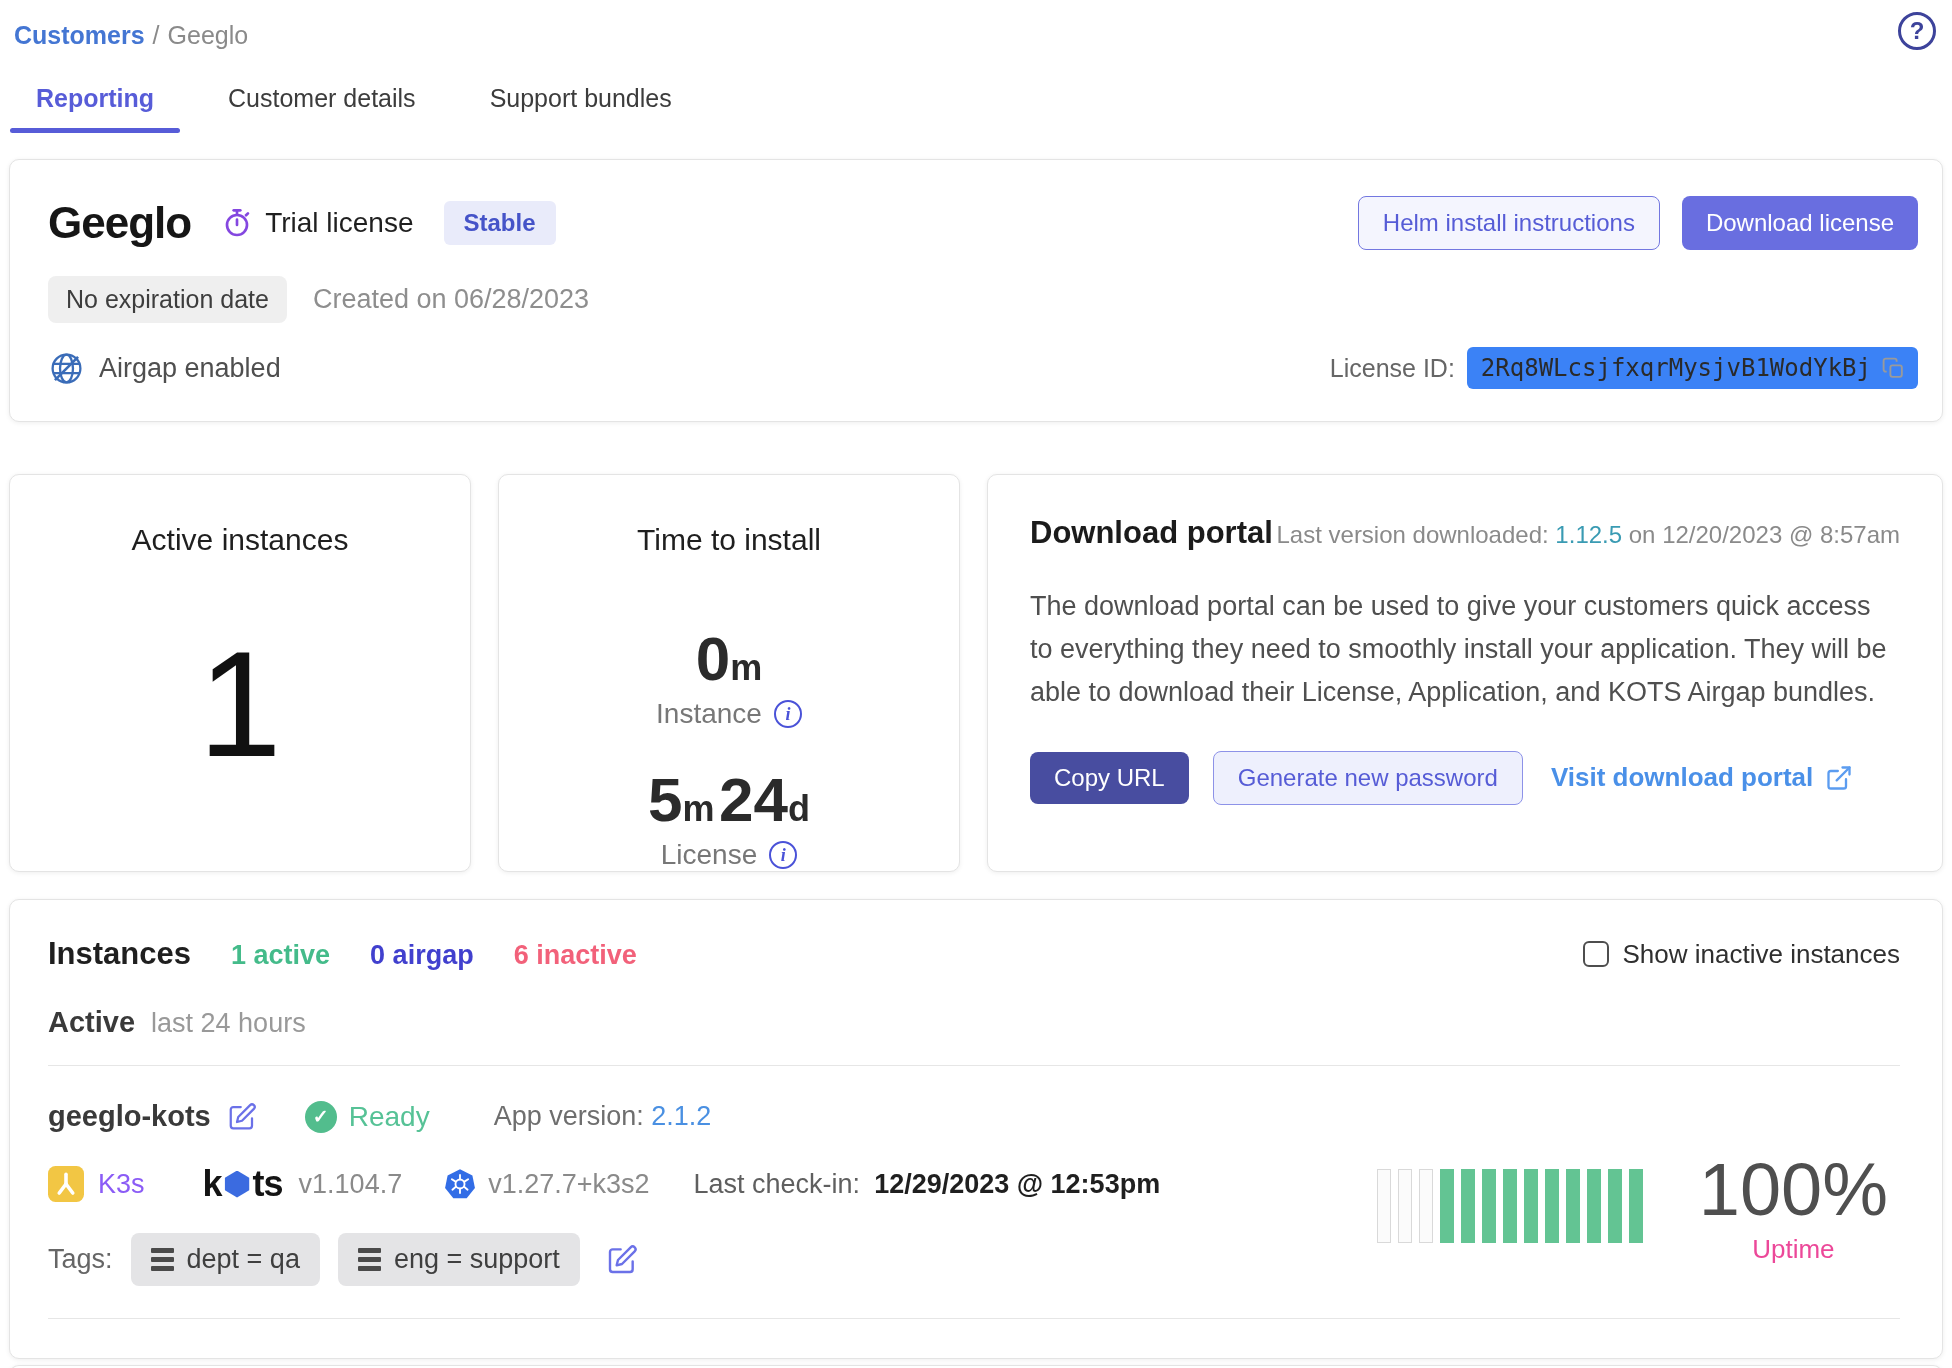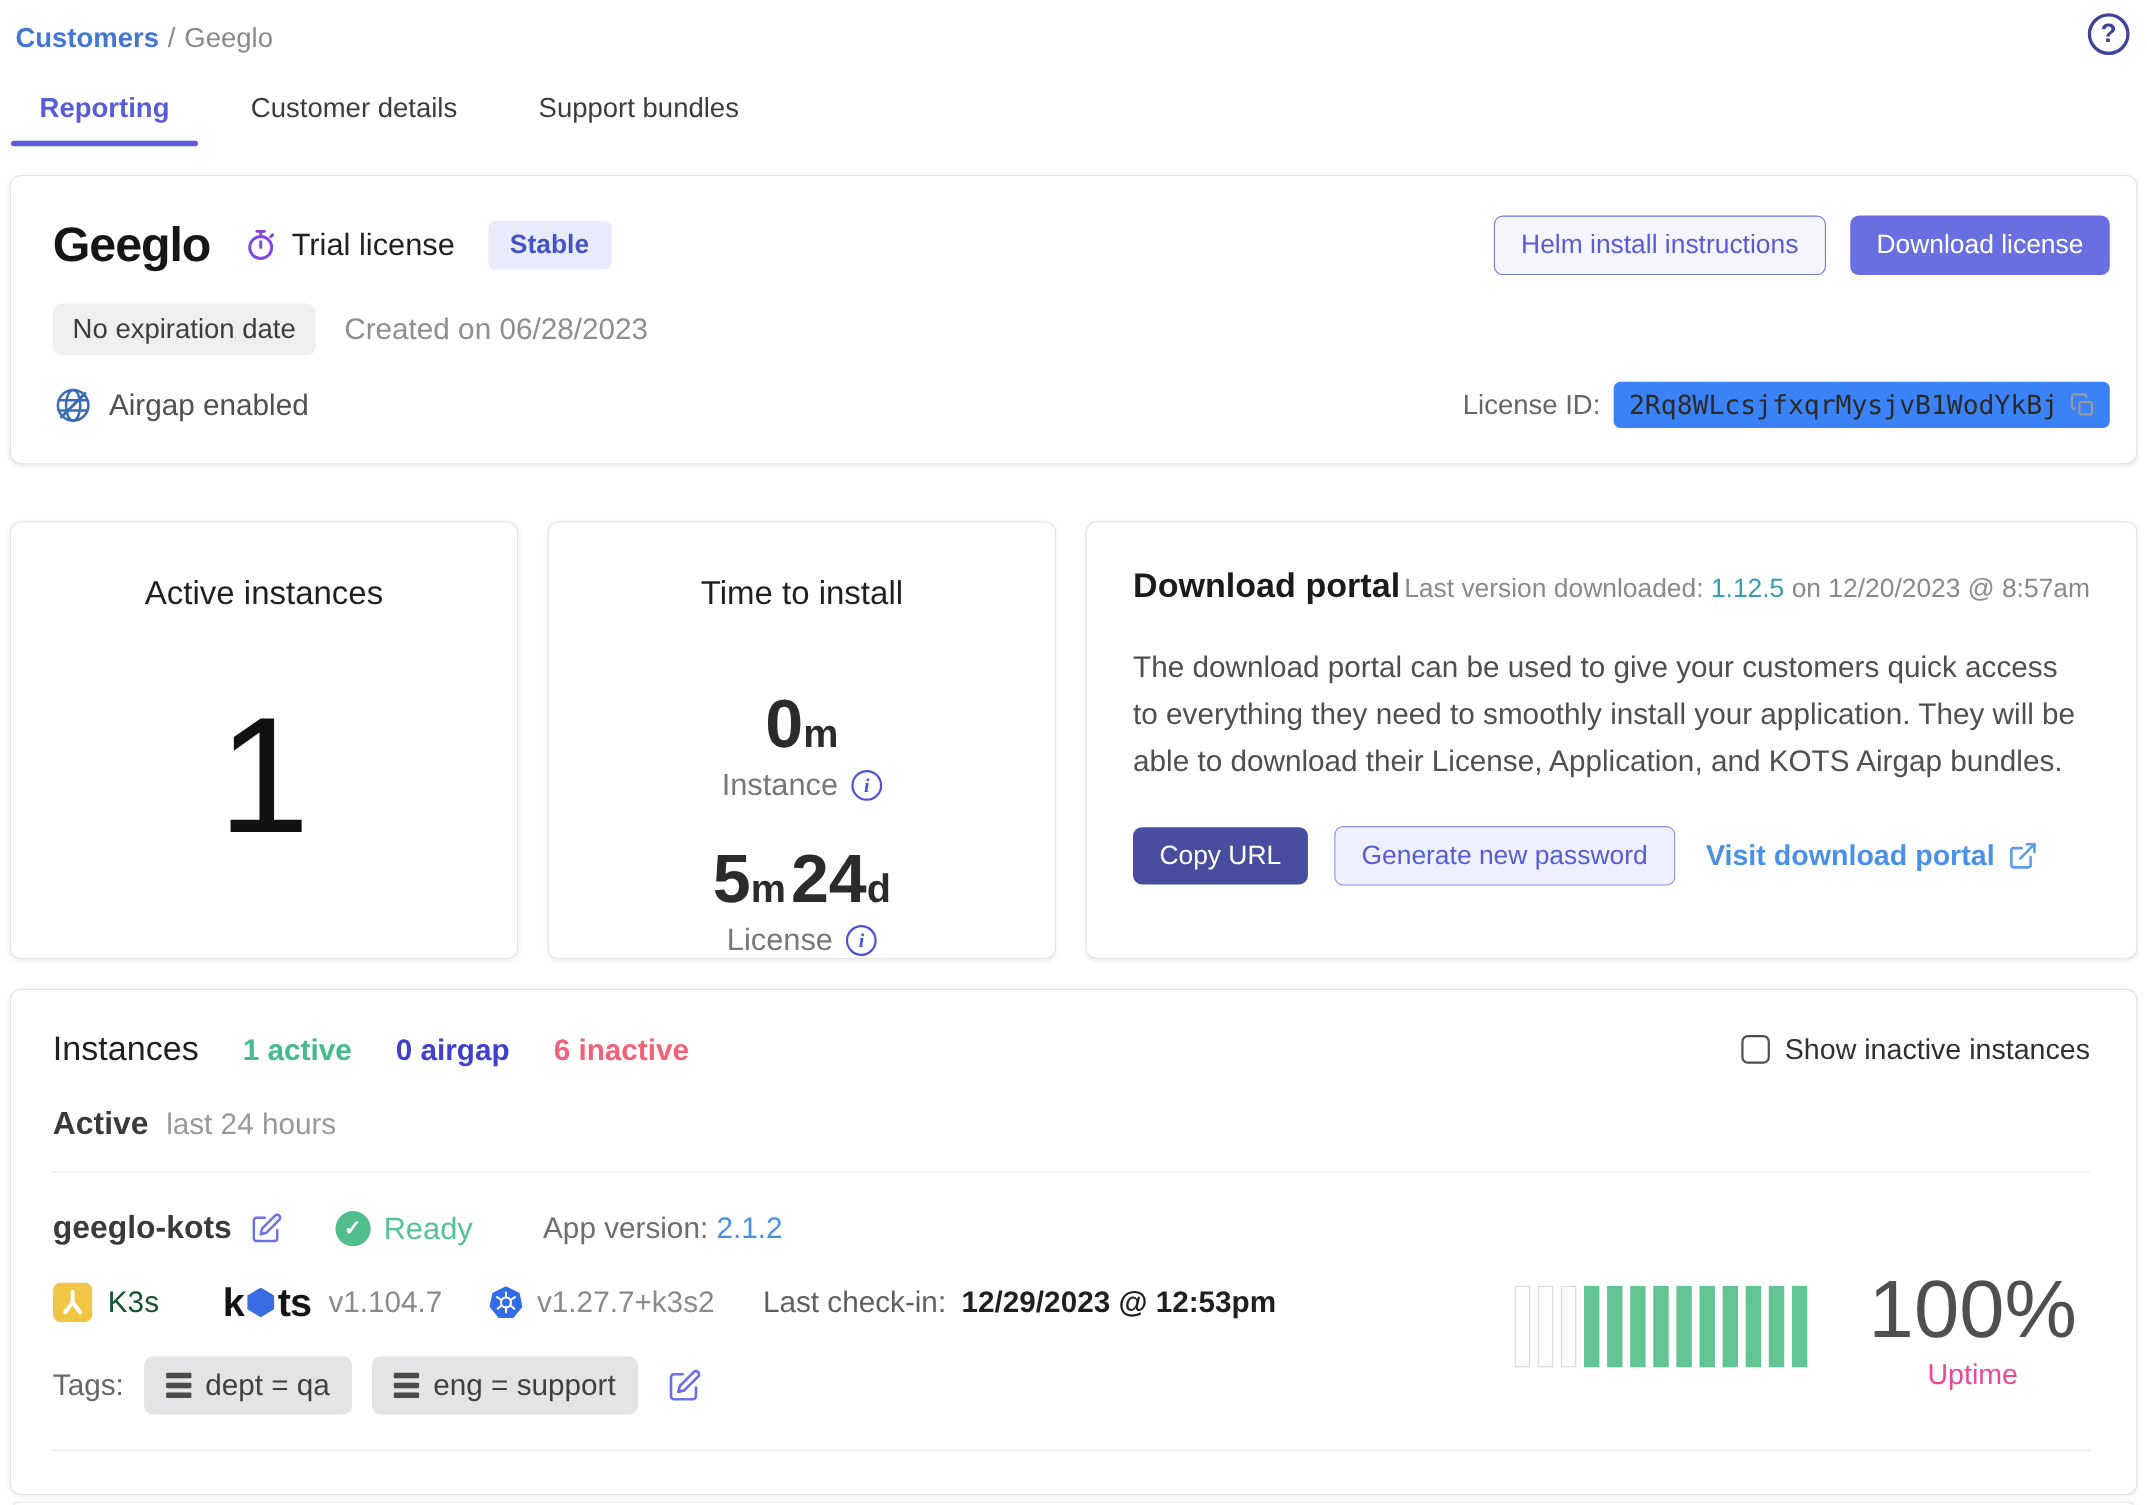--- a/index.html
+++ b/index.html
@@ -74,21 +74,21 @@
   .portal-actions { margin-top:36px; display:flex; align-items:center; gap:24px; }
   .btn-dark-indigo { background:#484da0; color:#fff; border:none; }
   .btn-outline-lav { background:#eef0fd; border-color:#8d92e8; color:#565cd6; }
   .portal-link { display:flex; align-items:center; gap:12px; font-size:26px; color:#4a90e8;
     font-weight:600; cursor:pointer; margin-left:4px; }
 
   
   .instances-card { margin:27px 9px 0; padding:36px 42px 0 38px; height:460px; }
   .inst-header { display:flex; align-items:center; justify-content:space-between; }
   .inst-header-left { display:flex; align-items:baseline; gap:40px; }
-  .inst-title { font-size:31px; font-weight:400; color:#1f1f1f; }
+  .inst-title { font-size:31px; font-weight:700; color:#1f1f1f; }
   .count { font-size:27px; font-weight:600; }
   .count-active { color:#44bb8a; }
   .count-airgap { color:#4140ce; }
   .count-inactive { color:#f2617a; }
   .show-inactive { display:flex; align-items:center; gap:14px; cursor:pointer; }
   .checkbox { width:26px; height:26px; border:2px solid #4e4e4e; border-radius:6px; background:#fff; }
   .show-inactive-label { font-size:26px; color:#2f2f2f; }
   .active-row { margin-top:34px; display:flex; align-items:baseline; gap:16px; }
   .active-label { font-size:29px; font-weight:700; color:#3a3a3a; }
   .active-sub { font-size:27px; color:#999; }
@@ -98,21 +98,21 @@
   .inst-line1 { display:flex; align-items:center; }
   .inst-name { font-size:29px; font-weight:700; color:#3a3a3a; }
   .edit-icon { margin-left:16px; cursor:pointer; display:inline-flex; }
   .ready-wrap { display:flex; align-items:center; gap:12px; margin-left:48px; }
   .check-circle { width:32px; height:32px; background:#52bd8d; border-radius:50%; color:#fff;
     font-size:19px; font-weight:700; display:flex; align-items:center; justify-content:center; }
   .ready-text { font-size:28px; color:#56c296; }
   .appver { margin-left:64px; font-size:27px; color:#6e6e6e; }
   .appver-link { color:#4a90e2; cursor:pointer; }
   .inst-line2 { display:flex; align-items:center; margin-top:30px; }
-  .k3s-wrap { display:flex; align-items:center; gap:14px; font-size:27px; color:#14532d; }
+  .k3s-wrap { display:flex; align-items:center; gap:14px; font-size:27px; color:#8b5cf6; }
   .kots-logo { margin-left:58px; font-size:36px; font-weight:800; color:#141414;
     letter-spacing:-1px; display:flex; align-items:center; }
   .kots-o { display:inline-block; width:27px; height:27px; background:#3b6be0; margin:0 2px;
     clip-path:polygon(50% 0%,95% 27%,95% 73%,50% 100%,5% 73%,5% 27%); }
   .muted-ver { margin-left:16px; font-size:27px; color:#8a8a8a; }
   .k8s-wrap { display:flex; align-items:center; gap:12px; margin-left:42px; font-size:27px; color:#8a8a8a; }
   .checkin-label { margin-left:44px; font-size:27px; color:#5f5f5f; }
   .checkin-value { margin-left:14px; font-size:27px; font-weight:700; color:#1f1f1f; }
   .inst-line3 { display:flex; align-items:center; margin-top:28px; gap:18px; }
   .tags-label { font-size:27px; color:#666; }

